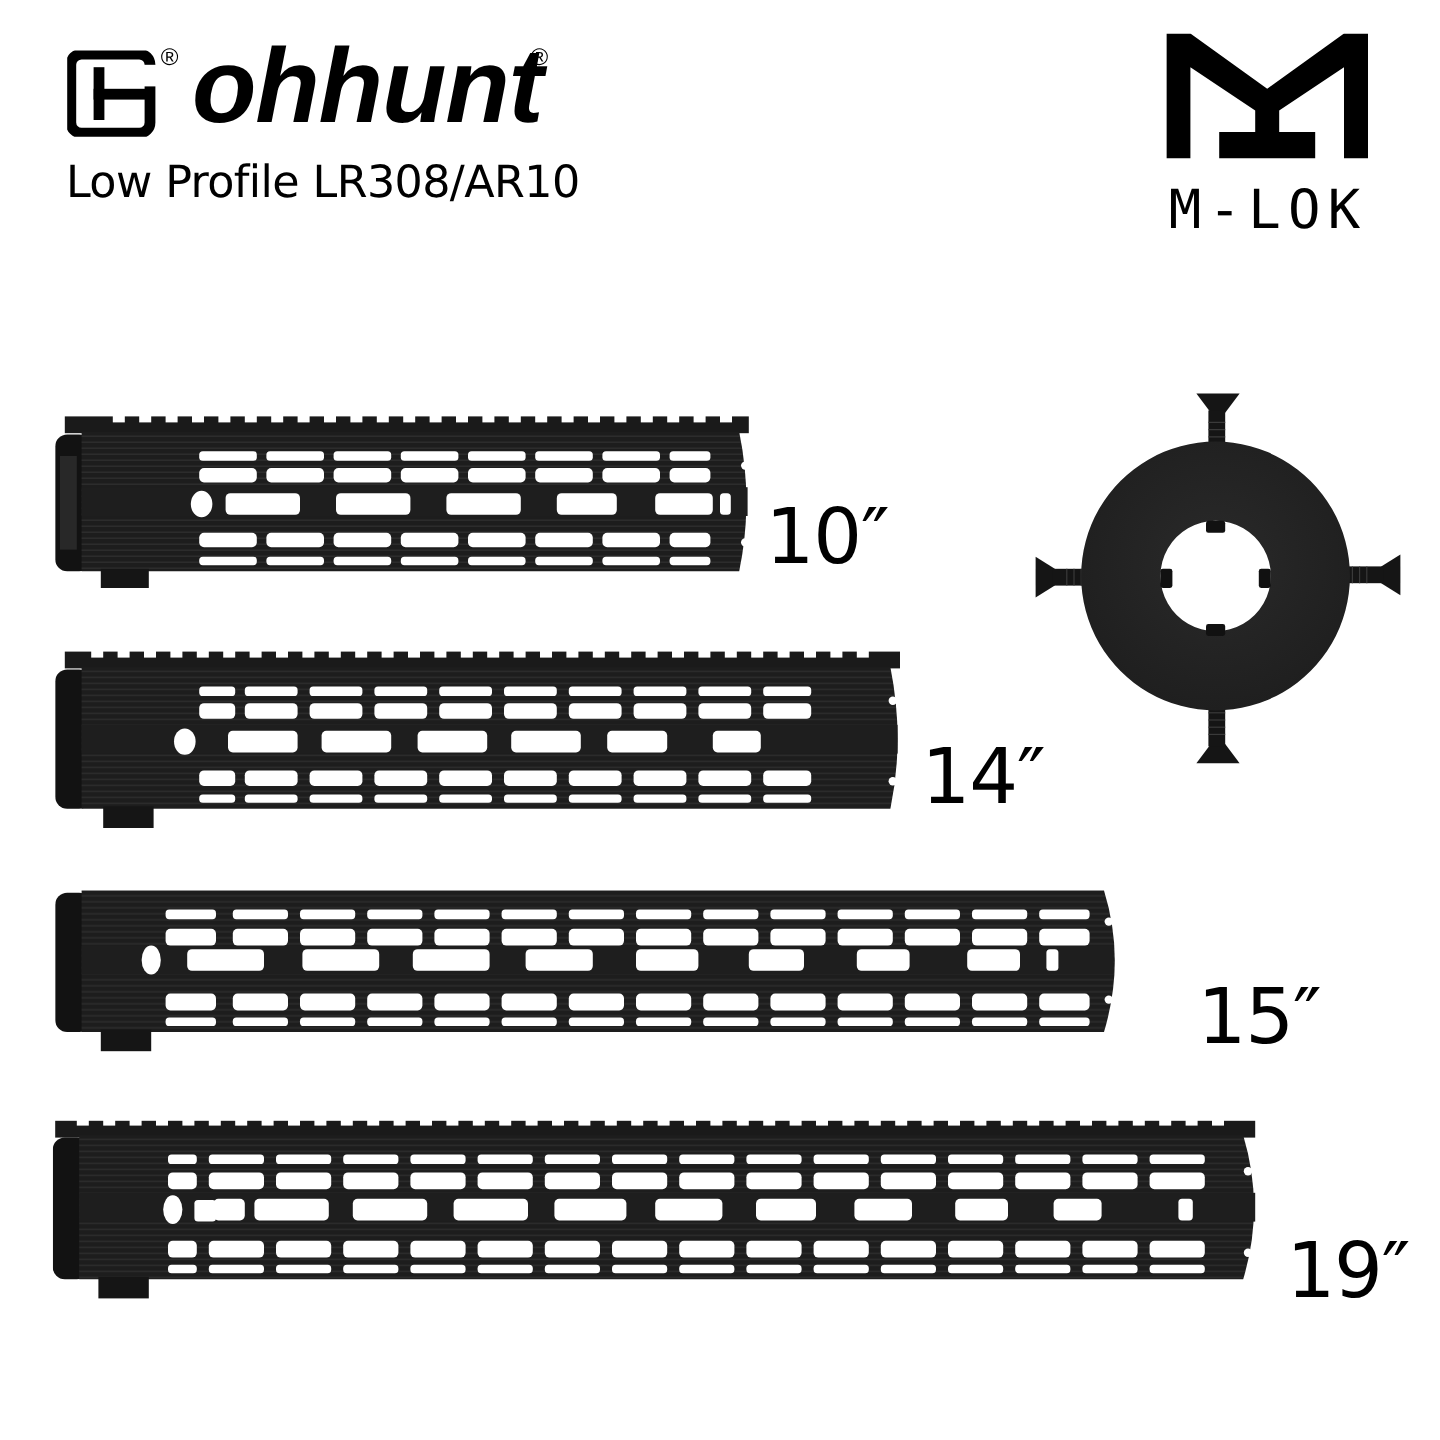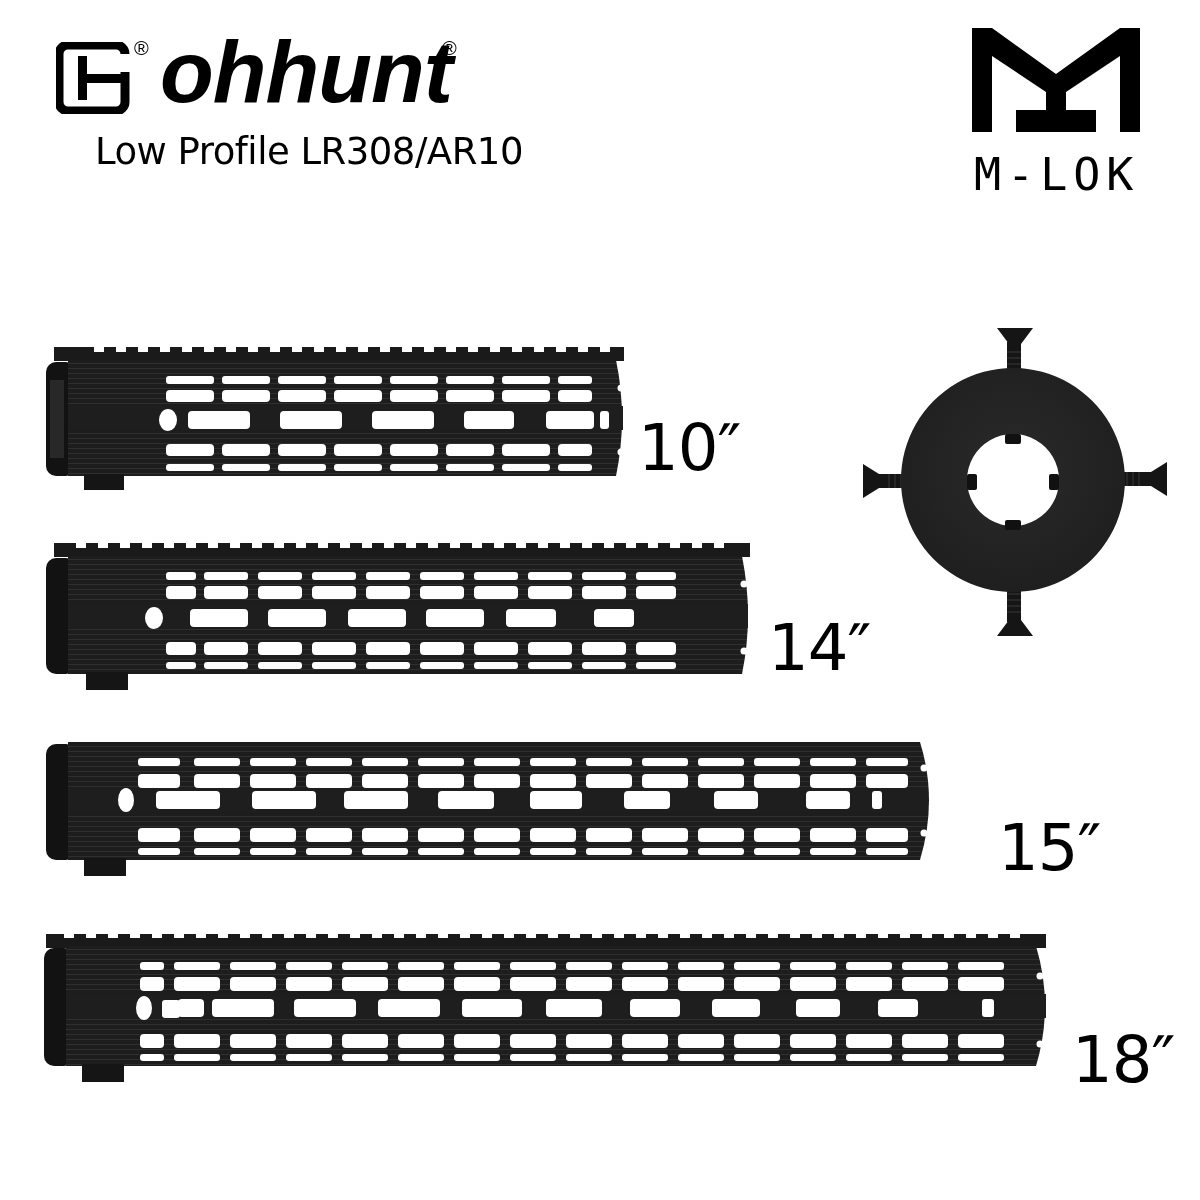--- a/index.html
+++ b/index.html
@@ -1,21 +1,21 @@
 <!DOCTYPE html>
 <html><head>
 <meta charset="utf-8">
 <style>
   html, body { margin: 0; padding: 0; background: #ffffff; }
   body { width: 1200px; height: 1200px; position: relative; overflow: hidden; font-family: "DejaVu Sans", sans-serif; color: #000; }
   .abs { position: absolute; }
   .brand-logo { left: 56px; top: 42px; width: 74px; height: 72px; }
   .brand-reg { font-family: "Liberation Sans", sans-serif; font-size: 20px; line-height: 1; }
   .brand-name { left: 160px; top: 28px; font-family: "Liberation Sans", sans-serif; font-weight: bold; font-style: italic; font-size: 88px; line-height: 1; letter-spacing: -1px; }
-  .subtitle { left: 55px; top: 133px; font-family: "DejaVu Sans", sans-serif; font-size: 37px; line-height: 1; letter-spacing: -0.5px; margin-left: 40px; }
+  .subtitle { left: 55px; top: 133px; font-family: "DejaVu Sans", sans-serif; font-size: 37px; line-height: 1; letter-spacing: -0.5px; }
   .mlok-mark { left: 972px; top: 28px; width: 168px; height: 104px; }
   .mlok-text { left: 974px; top: 152px; font-family: "DejaVu Sans Mono", monospace; font-size: 45px; line-height: 1; letter-spacing: 6px; }
   .size-label { font-family: "DejaVu Sans", sans-serif; font-size: 64px; line-height: 1; letter-spacing: -1px; margin-top: 48px; }
   .hg { display: block; }
   .ring { left: 855px; top: 322px; width: 320px; height: 320px; }
 </style>
 </head>
 <body>
 
 <div class="abs brand-logo">
@@ -454,21 +454,21 @@
     <rect x="502" y="73" width="56" height="18" rx="4"></rect>
     <rect x="586" y="73" width="50" height="18" rx="4"></rect>
     <rect x="668" y="73" width="48" height="18" rx="4"></rect>
     <rect x="752" y="73" width="44" height="18" rx="4"></rect>
     <rect x="834" y="73" width="40" height="18" rx="4"></rect>
     <rect x="938" y="73" width="12" height="18" rx="3"></rect>
     <circle cx="996" cy="50" r="3.5"></circle>
       <circle cx="996" cy="118" r="3.5"></circle>
   </g>
 </svg>
-<div class="abs size-label" style="left:1072px; top:980px;">18″</div>
+<div class="abs size-label" style="left:1072px; top:980px;">19″</div>
 
 <svg class="abs ring" width="320" height="320" viewBox="0 0 320 320">
   <defs>
     <radialGradient id="ringGrad" cx="50%" cy="45%" r="60%">
       <stop offset="0%" stop-color="#2a2a2a"></stop>
       <stop offset="100%" stop-color="#1e1e1e"></stop>
     </radialGradient>
   </defs>
 
   <g fill="#151515">

